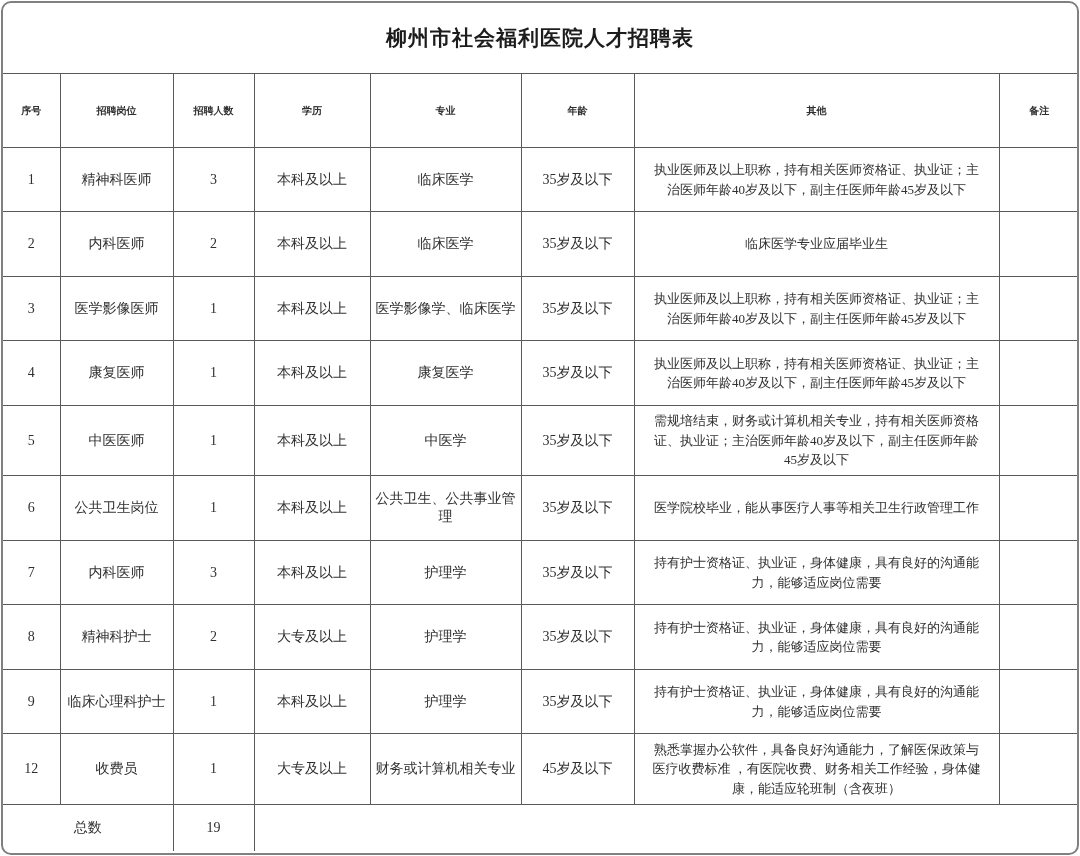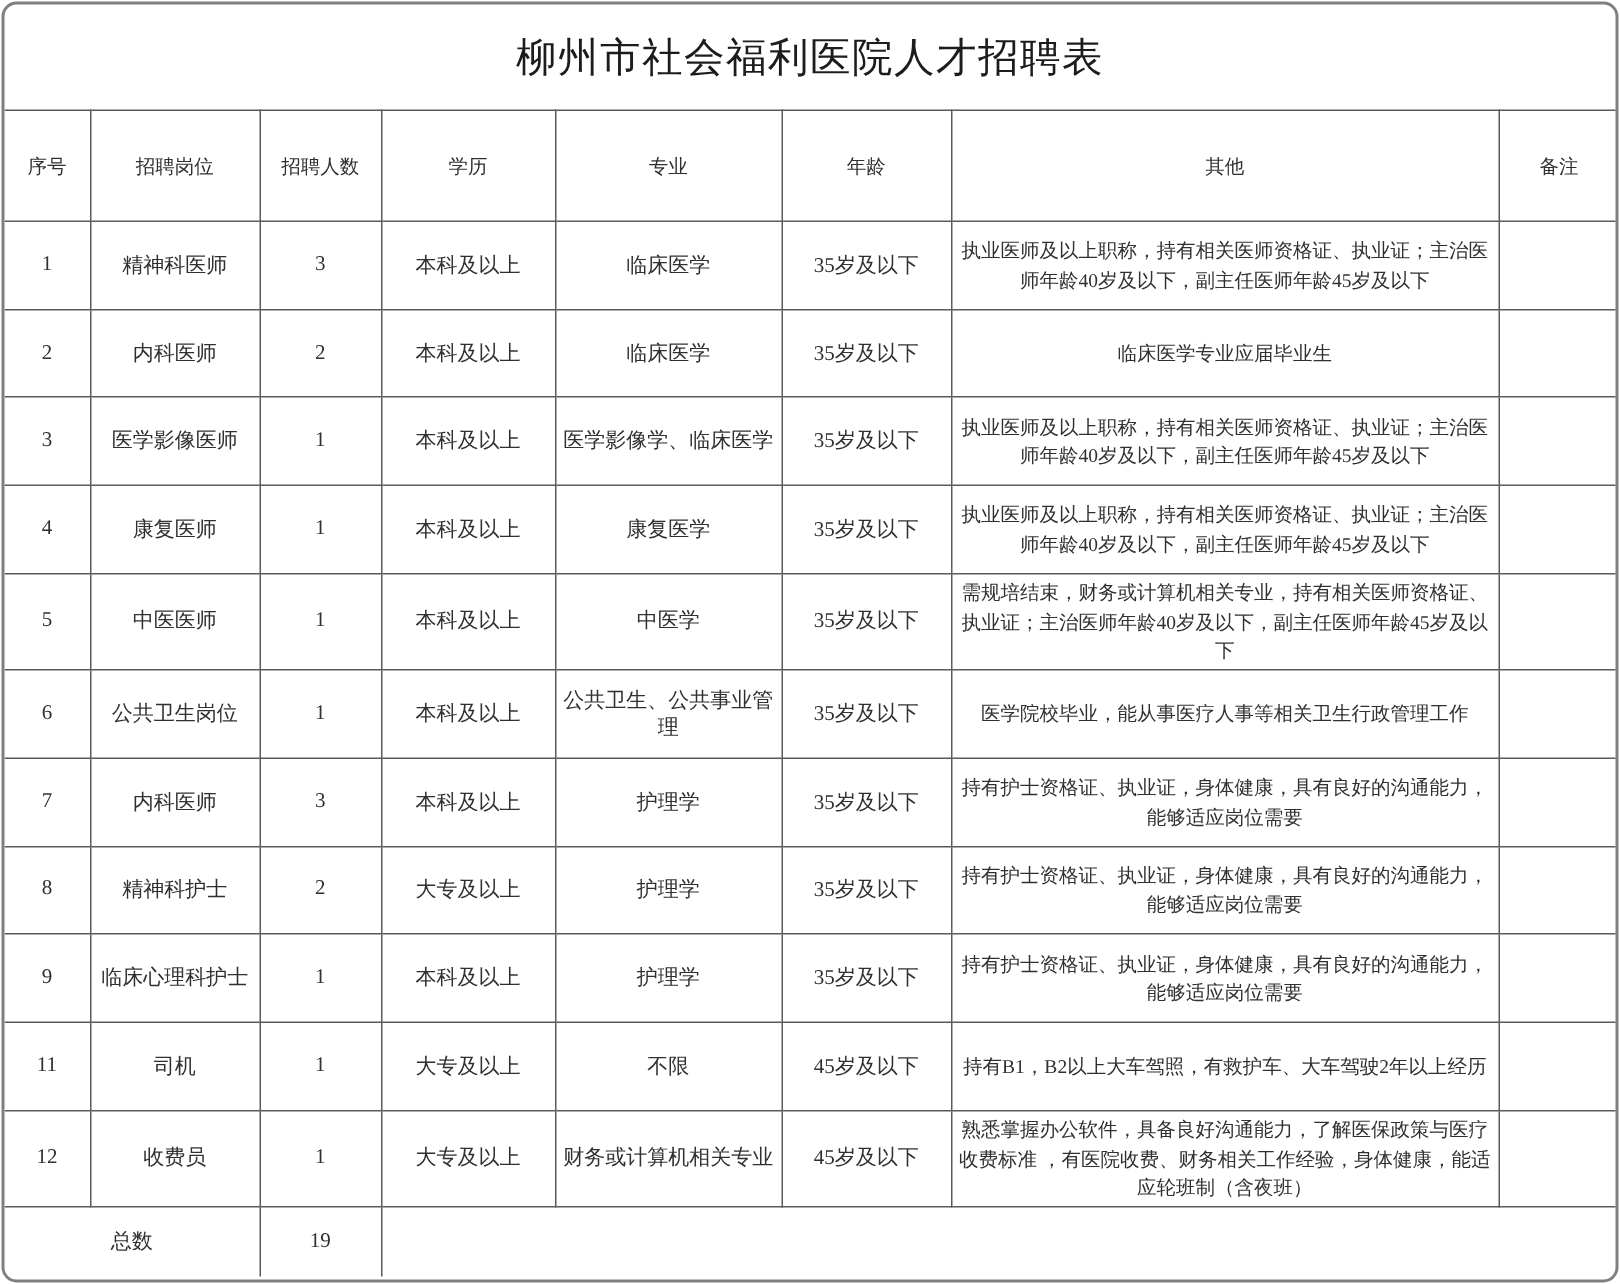--- a/index.html
+++ b/index.html
@@ -2,31 +2,31 @@
 <html><head>
 <meta charset="utf-8">
 <style>
   html,body { margin:0; padding:0; background:#ffffff; }
   body { width:1080px; height:856px; position:relative;
          font-family:"Liberation Serif", serif; }
   .frame { position:absolute; left:1px; top:1px; width:1074px; height:850px;
            border:2px solid #808080; border-radius:10px; overflow:hidden;
            background:#ffffff; }
   .title-bar { height:70px; display:flex; align-items:center; justify-content:center; }
-  .title-text { font-size:27px; font-weight:normal; color:#1c1c1c; letter-spacing:1px; }
+  .title-text { font-size:21px; font-weight:bold; color:#1c1c1c; letter-spacing:1px; }
   table { width:100%; height:778px; border-collapse:collapse; table-layout:fixed; }
   th, td { border:1px solid #5a5a5a; text-align:center; vertical-align:middle;
            color:#303030; font-weight:normal; padding:1px 4px;
            word-break:break-all; overflow:hidden; }
   tr > *:first-child { border-left:none; }
   tr > *:last-child  { border-right:none; }
   tfoot td { border-bottom:none; }
-  thead th { height:71px; font-size:13px; }
+  thead th { height:71px; font-size:10px;font-weight:bold; }
   tbody td { height:53px; font-size:14px; }
-  tbody td.col-other { font-size:13px; line-height:1.5; padding:2px 4px;margin-left:44px; }
+  tbody td.col-other { font-size:13px; line-height:1.5; padding:2px 17px;margin-left:44px; }
   tbody td.col-no, tbody td.col-count { font-size:14px; }
   tfoot td { height:44px; font-size:14px; }
 </style>
 </head>
 <body>
 
 <div class="frame">
   <div class="title-bar">
     <span class="title-text">柳州市社会福利医院人才招聘表</span>
   </div>
@@ -138,30 +138,20 @@
           <td class="col-no">9</td>
           <td class="col-position">临床心理科护士</td>
           <td class="col-count">1</td>
           <td class="col-education">本科及以上</td>
           <td class="col-major">护理学</td>
           <td class="col-age">35岁及以下</td>
           <td class="col-other">持有护士资格证、执业证，身体健康，具有良好的沟通能力，能够适应岗位需要</td>
           <td class="col-remark"></td>
         </tr>
         <tr>
-          <td class="col-no">11</td>
-          <td class="col-position">司机</td>
-          <td class="col-count">1</td>
-          <td class="col-education">大专及以上</td>
-          <td class="col-major">不限</td>
-          <td class="col-age">45岁及以下</td>
-          <td class="col-other">持有B1，B2以上大车驾照，有救护车、大车驾驶2年以上经历</td>
-          <td class="col-remark"></td>
-        </tr>
-        <tr>
           <td class="col-no">12</td>
           <td class="col-position">收费员</td>
           <td class="col-count">1</td>
           <td class="col-education">大专及以上</td>
           <td class="col-major">财务或计算机相关专业</td>
           <td class="col-age">45岁及以下</td>
           <td class="col-other">熟悉掌握办公软件，具备良好沟通能力，了解医保政策与医疗收费标准 ，有医院收费、财务相关工作经验，身体健康，能适应轮班制（含夜班）</td>
           <td class="col-remark"></td>
         </tr>
       </tbody>

